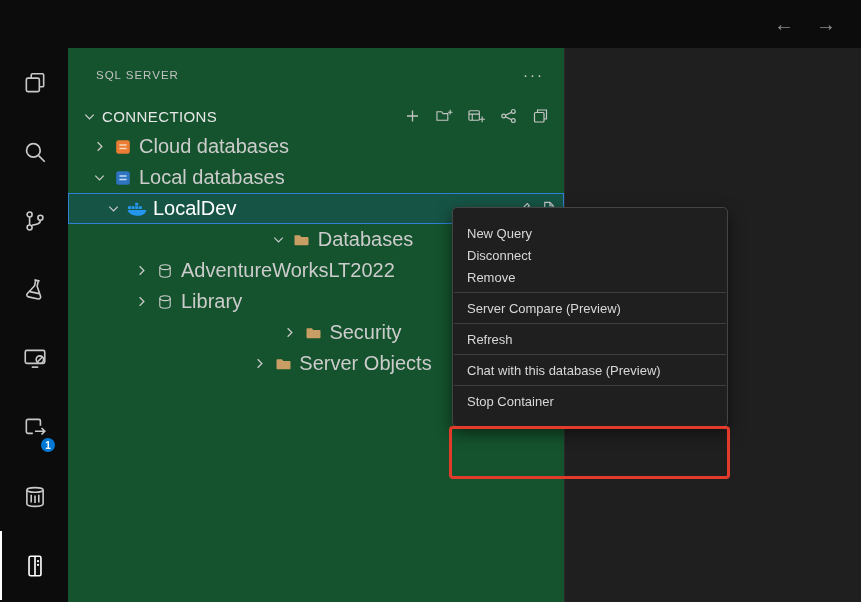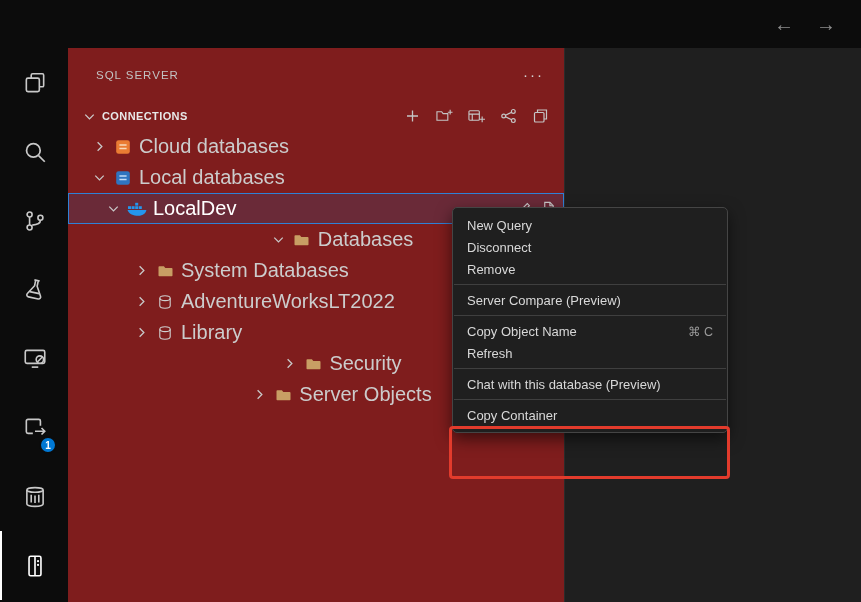--- a/index.html
+++ b/index.html
@@ -24,49 +24,49 @@
   .act svg { width:26px; height:26px; display:block; }
   .act.active { color:#ffffff; border-left:2px solid #ffffff; }
   .badge {
     position:absolute; left:37px; top:43px; min-width:18px; height:18px; padding:0 3px;
     border-radius:10px; background:#0078d4; color:#fff; font-size:10px; font-weight:bold;
     display:flex; align-items:center; justify-content:center; border:2px solid #0c0c0c;
   }
   
   .sidebar {
     position:absolute; left:68px; top:48px; width:497px; height:554px;
-    background:#7f1d1d; border-right:1px solid #2b2b2b;
+    background:#14532d; border-right:1px solid #2b2b2b;
   }
   .sb-header { height:53px; display:flex; align-items:center; padding:0 20px 0 28px; }
   .sb-title { font-size:11.5px; letter-spacing:1px; color:#c2c2c2; }
   .sb-more { margin-left:auto; font-size:15px; letter-spacing:2px; color:#d4d4d4; cursor:default; line-height:1; }
   .connections { height:30px; display:flex; align-items:center; padding:0 14px; }
   .connections .twistie { width:18px; height:16px; display:flex; align-items:center; color:#cccccc; }
-  .connections .clabel { font-size:11px; font-weight:bold; letter-spacing:.4px; color:#e8e8e8; margin-left:2px; }
+  .connections .clabel { font-size:15px; font-weight:normal; letter-spacing:.4px; color:#e8e8e8; margin-left:2px; }
   .sb-toolbar { margin-left:auto; display:flex; gap:12px; align-items:center; color:#c5c5c5; }
   .sb-toolbar .tbtn { width:20px; height:18px; display:flex; align-items:center; justify-content:center; }
   .sb-toolbar svg { width:17px; height:16px; display:block; }
   
   .trow { height:31px; display:flex; align-items:center; font-size:20px; color:#cccccc; position:relative; cursor:default; }
   .lvl0 { padding-left:24px; } .lvl1 { padding-left:38px; } .lvl2 { padding-left:52px;justify-content:center; } .lvl3 { padding-left:66px; }
   .twistie { width:18px; height:16px; display:flex; align-items:center; color:#c8c8c8; flex:none; }
   .twistie svg { width:15px; height:15px; display:block; }
   .ticon { width:22px; height:18px; margin:0 5px 0 2px; display:flex; align-items:center; justify-content:center; flex:none; }
   .ticon svg { display:block; }
   .tlabel { white-space:nowrap; }
   .trow.selected { background:rgba(33,92,155,.22); box-shadow:inset 0 0 0 1px #2f81d7; color:#ffffff; }
   .row-actions { position:absolute; right:8px; top:0; height:100%; display:flex; align-items:center; gap:9px; color:#c9c9c9; }
   .row-actions svg { width:15px; height:15px; display:block; }
   
   .editor { position:absolute; left:566px; top:48px; width:295px; height:554px; background:#1f1f1f; }
   
   .menu {
     position:absolute; left:452px; top:207px; width:276px; z-index:10;
     background:#1f1f1f; border:1px solid #454545; border-radius:5px;
-    box-shadow:0 6px 16px rgba(0,0,0,.55); padding:6px 0;
+    box-shadow:0 6px 16px rgba(0,0,0,.55); padding:14px 0;
   }
   .mi { height:22px; display:flex; align-items:center; justify-content:space-between; padding:0 14px; font-size:13px; color:#d8d8d8; cursor:default; }
   .mi .sc { color:#9a9a9a; font-size:12.5px; }
   .msep { height:1px; background:#3f3f3f; margin:4px 1px; }
   
   .annotation {
     position:absolute; left:449px; top:426px; width:281px; height:53px; z-index:11;
     border:3px solid #e23b2c; border-radius:4px; pointer-events:none;
   }
 </style>
@@ -274,33 +274,20 @@
           </svg>
         </span>
       <span class="ticon">
         <svg viewBox="0 0 16 16" width="17" height="16">
             <path d="M1.8 3.2h4.6l1.4 1.9h6.4c.5 0 .8.3.8.8v6.6c0 .5-.3.8-.8.8H1.8c-.5 0-.8-.3-.8-.8V4c0-.5.3-.8.8-.8z" fill="#c89e64"></path>
           </svg>
       </span>
       <span class="tlabel">Databases</span>
     </div>
 
-    <div class="trow lvl3">
-      <span class="twistie">
-          <svg viewBox="0 0 16 16">
-            <path d="M6 3.5 10.5 8 6 12.5" fill="none" stroke="currentColor" stroke-width="1.4"></path>
-          </svg>
-        </span>
-      <span class="ticon">
-        <svg viewBox="0 0 16 16" width="17" height="16">
-            <path d="M1.8 3.2h4.6l1.4 1.9h6.4c.5 0 .8.3.8.8v6.6c0 .5-.3.8-.8.8H1.8c-.5 0-.8-.3-.8-.8V4c0-.5.3-.8.8-.8z" fill="#c89e64"></path>
-          </svg>
-      </span>
-      <span class="tlabel">System Databases</span>
-    </div>
 
     <div class="trow lvl3">
       <span class="twistie">
           <svg viewBox="0 0 16 16">
             <path d="M6 3.5 10.5 8 6 12.5" fill="none" stroke="currentColor" stroke-width="1.4"></path>
           </svg>
         </span>
       <span class="ticon">
         <svg viewBox="0 0 16 16" width="16" height="16" fill="none" stroke="#cfcfcf" stroke-width="1.1">
             <ellipse cx="8" cy="4.2" rx="5.2" ry="2.4"></ellipse>
@@ -365,31 +352,27 @@
       </div>
     <div class="mi">
         <span>Remove</span>
       </div>
     <div class="msep"></div>
     <div class="mi">
         <span>Server Compare (Preview)</span>
       </div>
     <div class="msep"></div>
     <div class="mi">
-      <span>Copy Object Name</span>
-      <span class="sc">⌘ C</span>
-    </div>
-    <div class="mi">
         <span>Refresh</span>
       </div>
     <div class="msep"></div>
     <div class="mi">
         <span>Chat with this database (Preview)</span>
       </div>
     <div class="msep"></div>
     <div class="mi">
-        <span>Copy Container</span>
+        <span>Stop Container</span>
       </div>
   </div>
 
   <div class="annotation" style="border-color: rgb(226, 59, 44);"></div>
 
 </div>
 
 </body></html>

